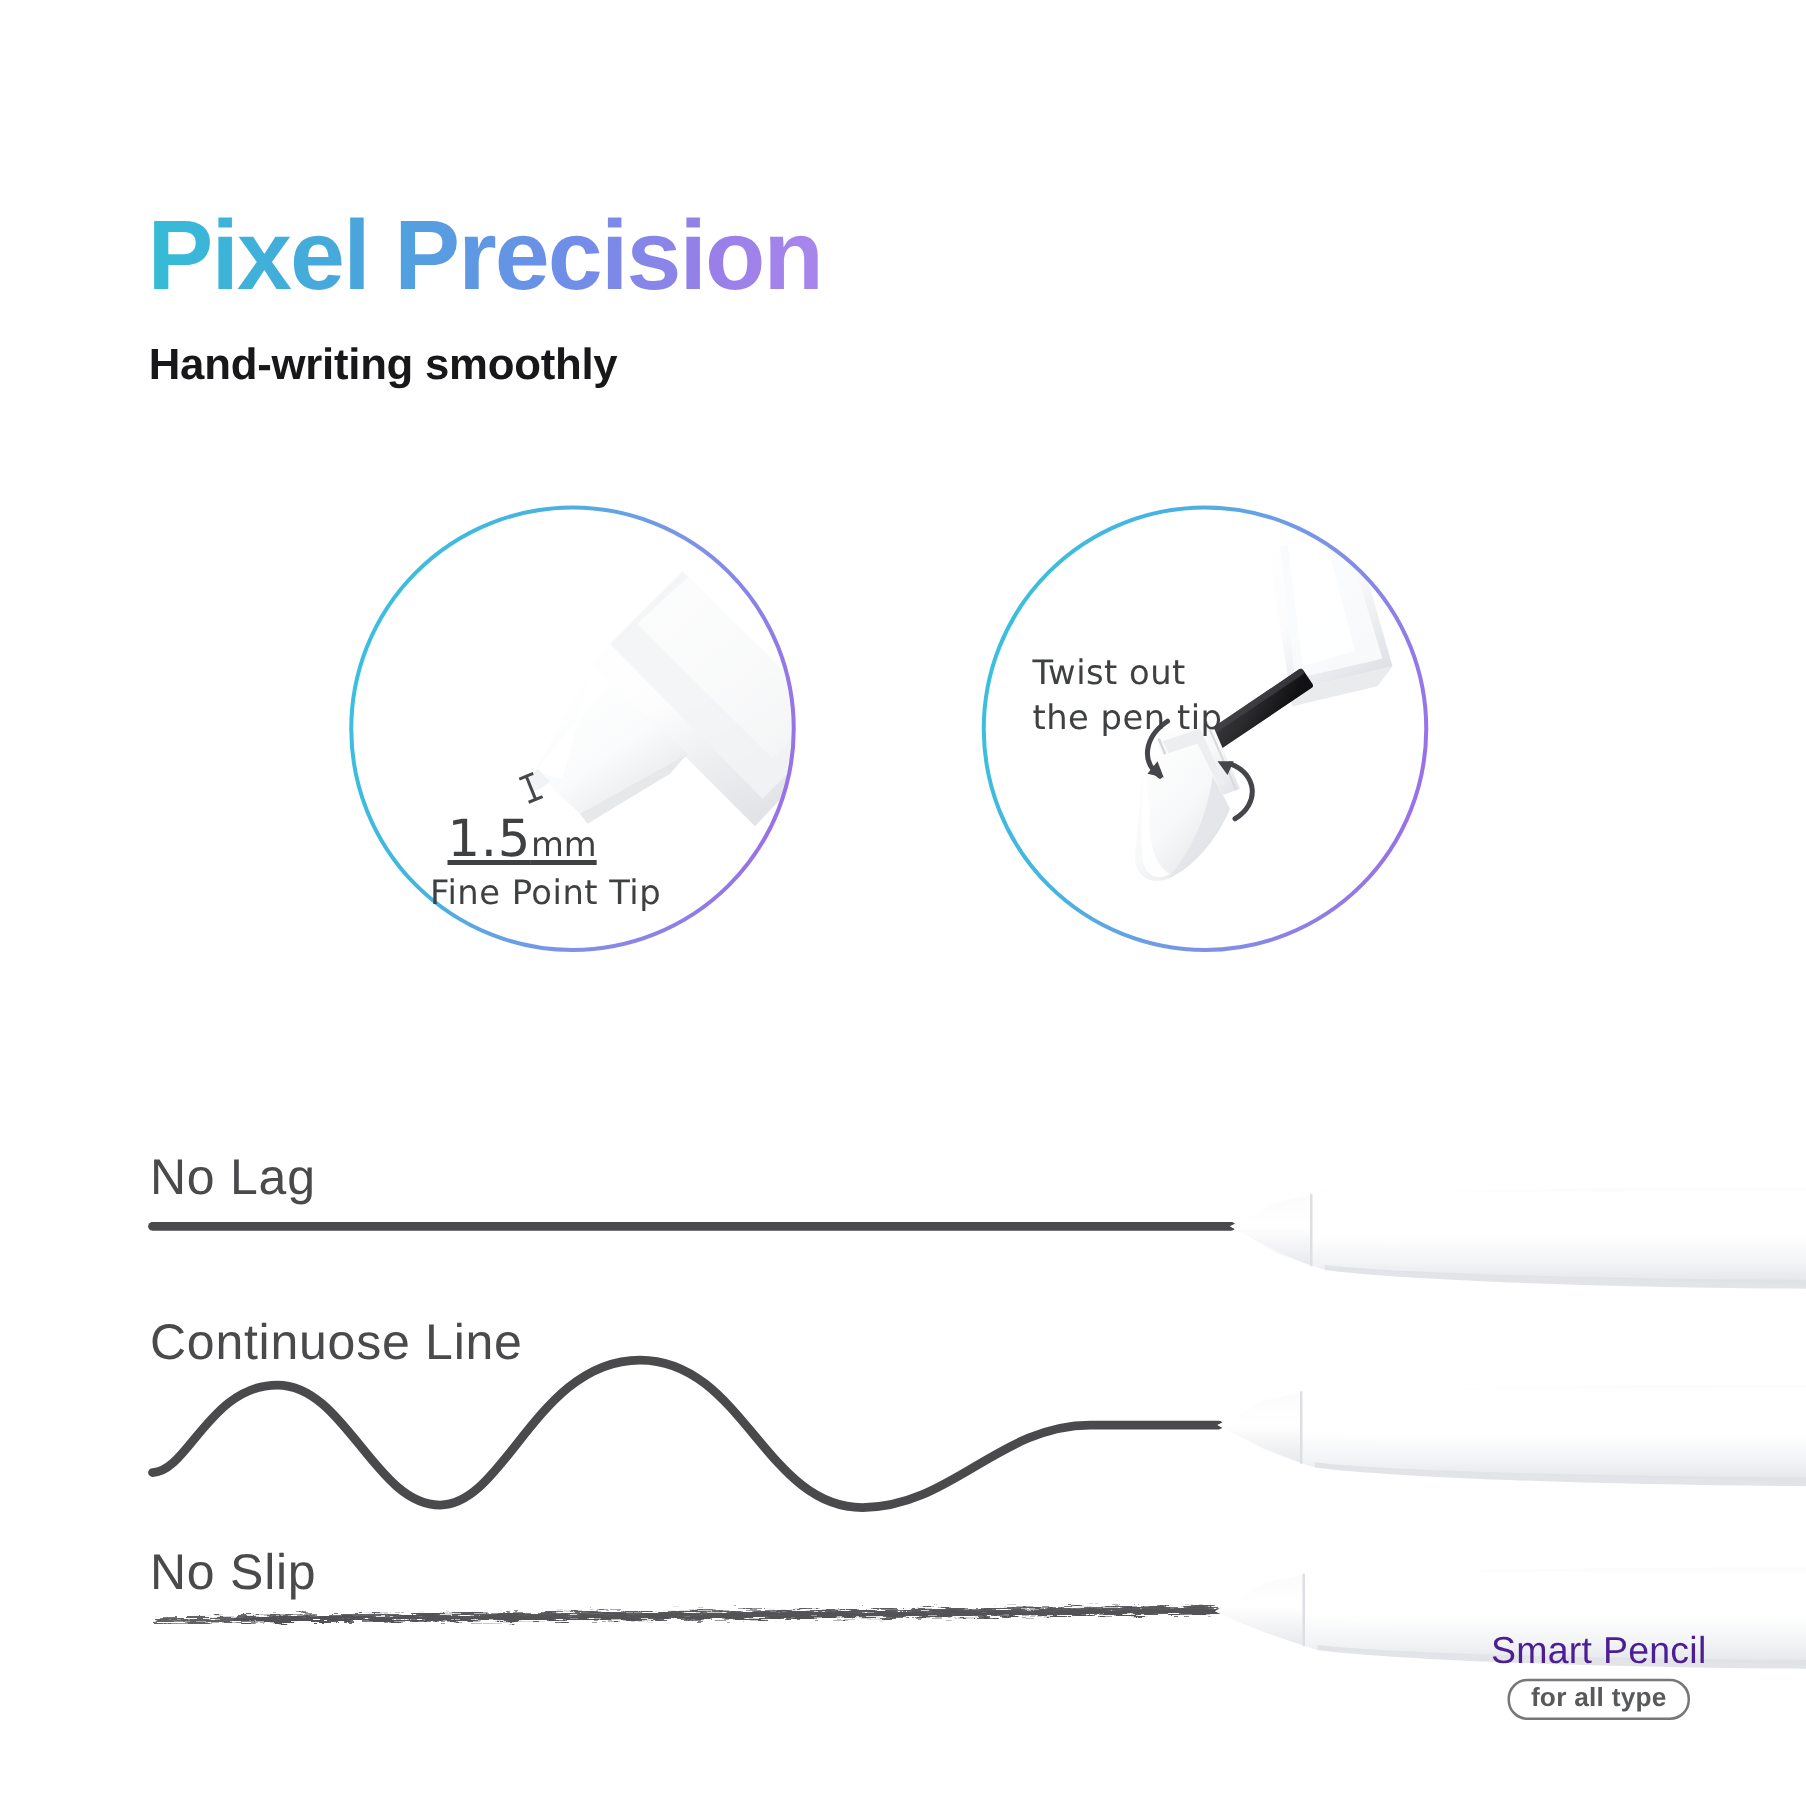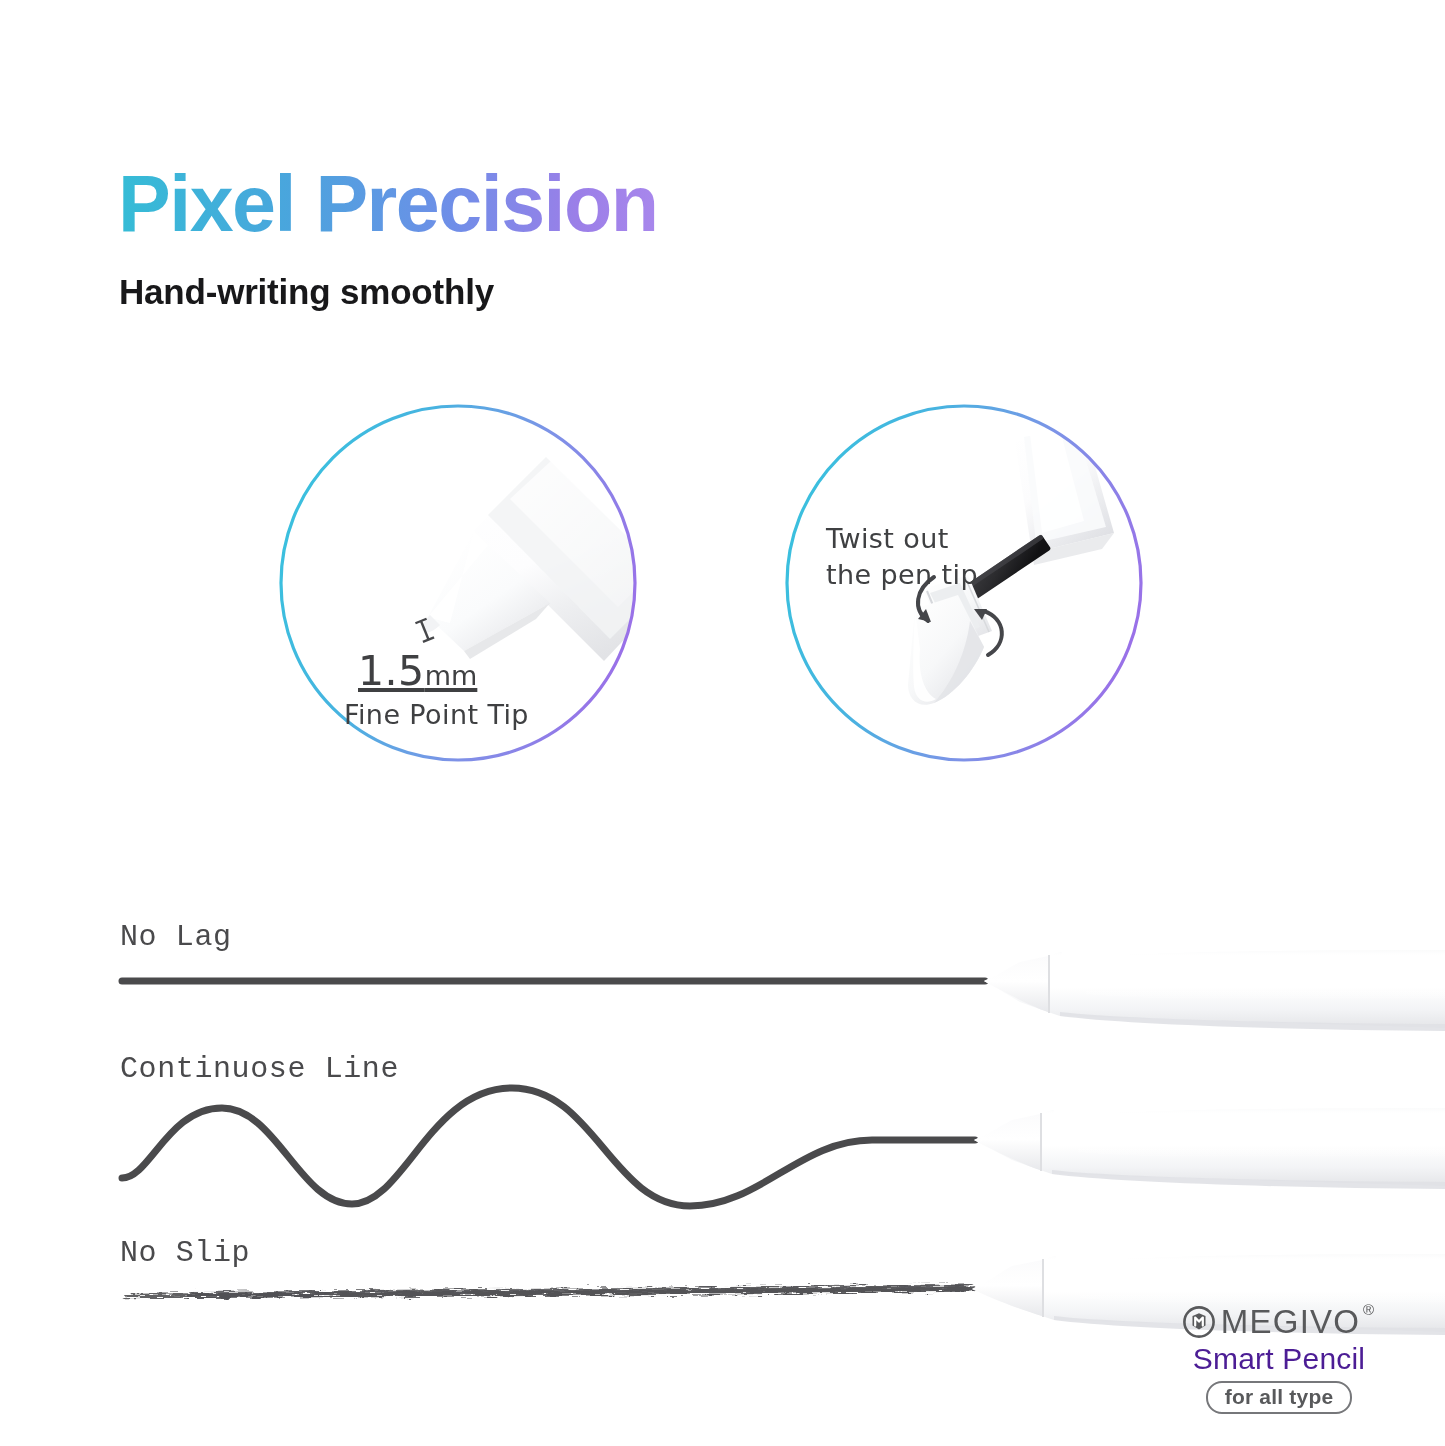--- a/index.html
+++ b/index.html
@@ -90,22 +90,22 @@
     top: 118px;
     font-size: 27px;
     line-height: 1.35;
     letter-spacing: 0.4px;
     white-space: nowrap;
   }
 
   
   .row-label {
     position: absolute;
-    font-family: Liberation Mono, monospace;
-    font-size: 30px;
+    font-family: Liberation Sans, sans-serif;
+    font-size: 40px;
     color: #4a4a4c;
     letter-spacing: 0.6px;
     white-space: nowrap;
   }
   #label-nolag  { left: 120px; top: 920px; }
   #label-cont   { left: 120px; top: 1052px; }
   #label-noslip { left: 120px; top: 1236px; }
 
   #stage {
     position: absolute;
@@ -376,26 +376,17 @@
       <path d="M 972 1289 L 1012 1266 L 1042 1260 L 1054 1256 L 1445 1247 L 1445 1332 L 1054 1320 L 1042 1316 L 1012 1306 Z" fill="url(#penShell)"></path>
       <path d="M 972 1289 C 986 1284 1000 1272 1012 1266 L 1042 1260 L 1042 1316 C 1022 1310 990 1298 972 1289 Z" fill="url(#nibGrad)"></path>
       <line x1="1043" y1="1259" x2="1043" y2="1317" stroke="#dedfe2" stroke-width="2"></line>
       <path d="M 1056 1256 C 1094 1248 1200 1244 1445 1243 L 1445 1254 C 1200 1254 1094 1258 1056 1264 Z" fill="#ffffff" opacity="0.95"></path>
       <path d="M 1080 1272 C 1134 1266 1280 1264 1445 1264 L 1445 1306 C 1280 1306 1134 1304 1080 1298 Z" fill="url(#penShellHi)" opacity="0.75"></path>
       <path d="M 1054 1316 C 1114 1323 1280 1327 1445 1328 L 1445 1335 C 1280 1334 1114 1328 1054 1320 Z" fill="#e0e1e5" opacity="0.9"></path>
     </g>
   </svg>
 
   <div id="logo-block">
-    <div id="logo-top">
-      <svg width="34" height="34" viewBox="0 0 34 34">
-        <circle cx="17" cy="17" r="14.6" fill="none" stroke="#58595b" stroke-width="2.6"></circle>
-        <path d="M 10.5 11 L 17 8.2 L 23.5 11 L 23.5 20.5 L 17 24.6 L 10.5 20.5 Z" fill="#58595b"></path>
-        <path d="M 13.2 20.6 L 13.2 12.6 L 17 16.6 L 20.8 12.6 L 20.8 20.6" fill="none" stroke="#ffffff" stroke-width="2.2" stroke-linejoin="round" stroke-linecap="round"></path>
-      </svg>
-      <span id="logo-word">MEGIVO</span>
-      <span id="logo-reg">®</span>
-    </div>
     <div id="logo-sub">Smart Pencil</div>
     <div><span id="logo-pill">for all type</span></div>
   </div>
 
 </div>
 
 </body></html>

